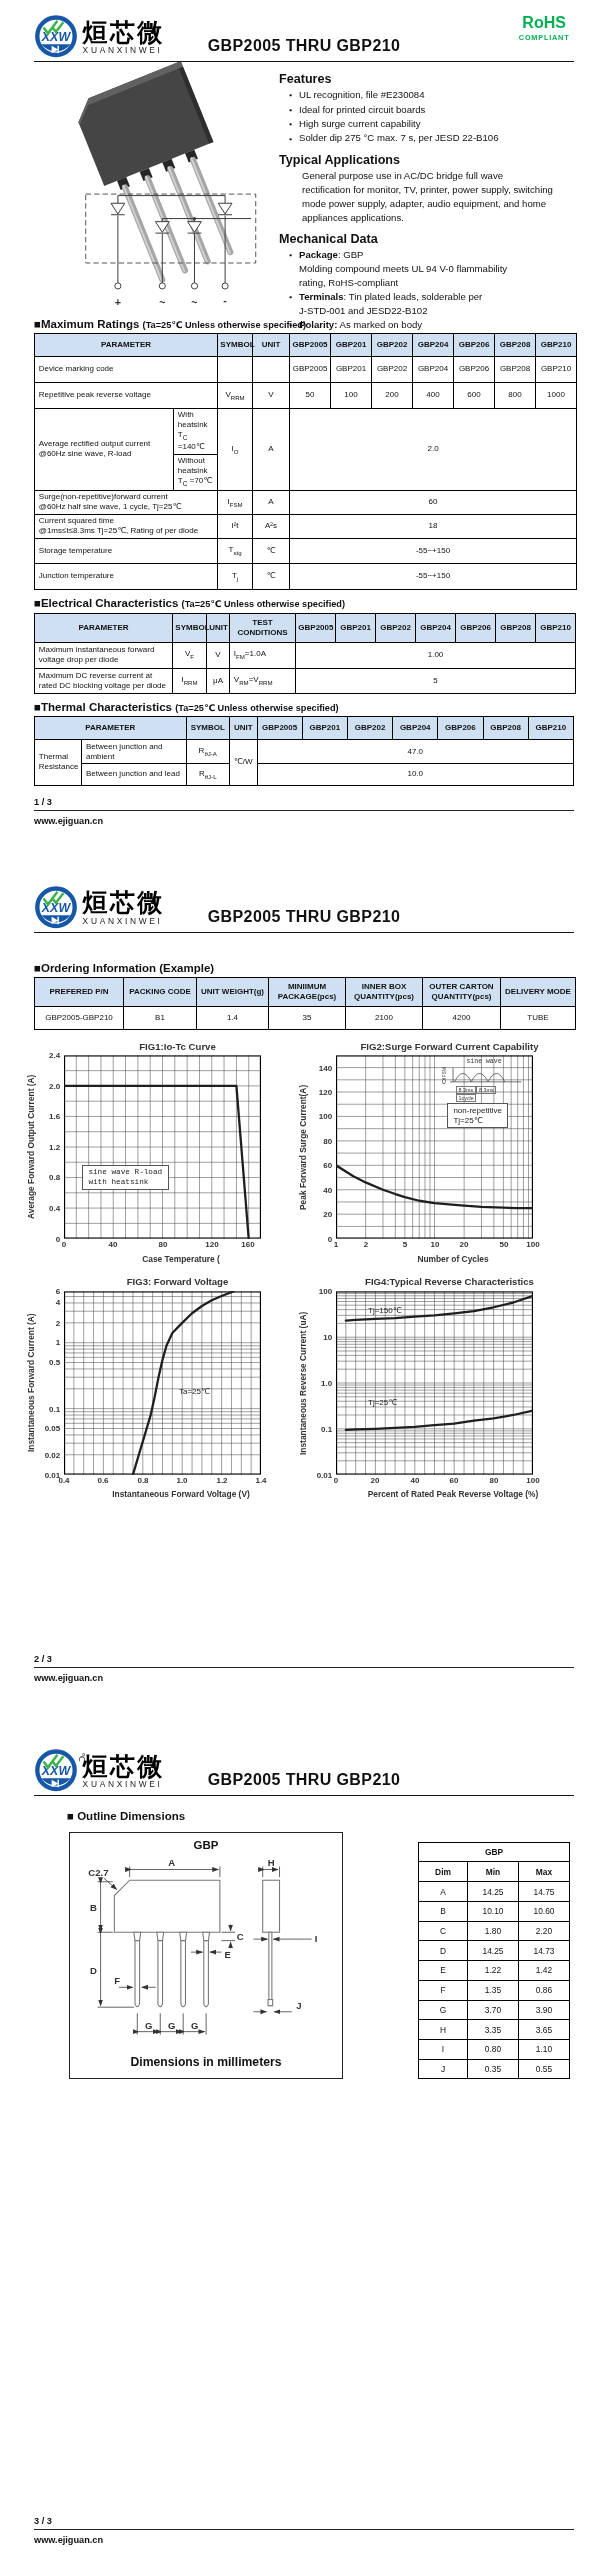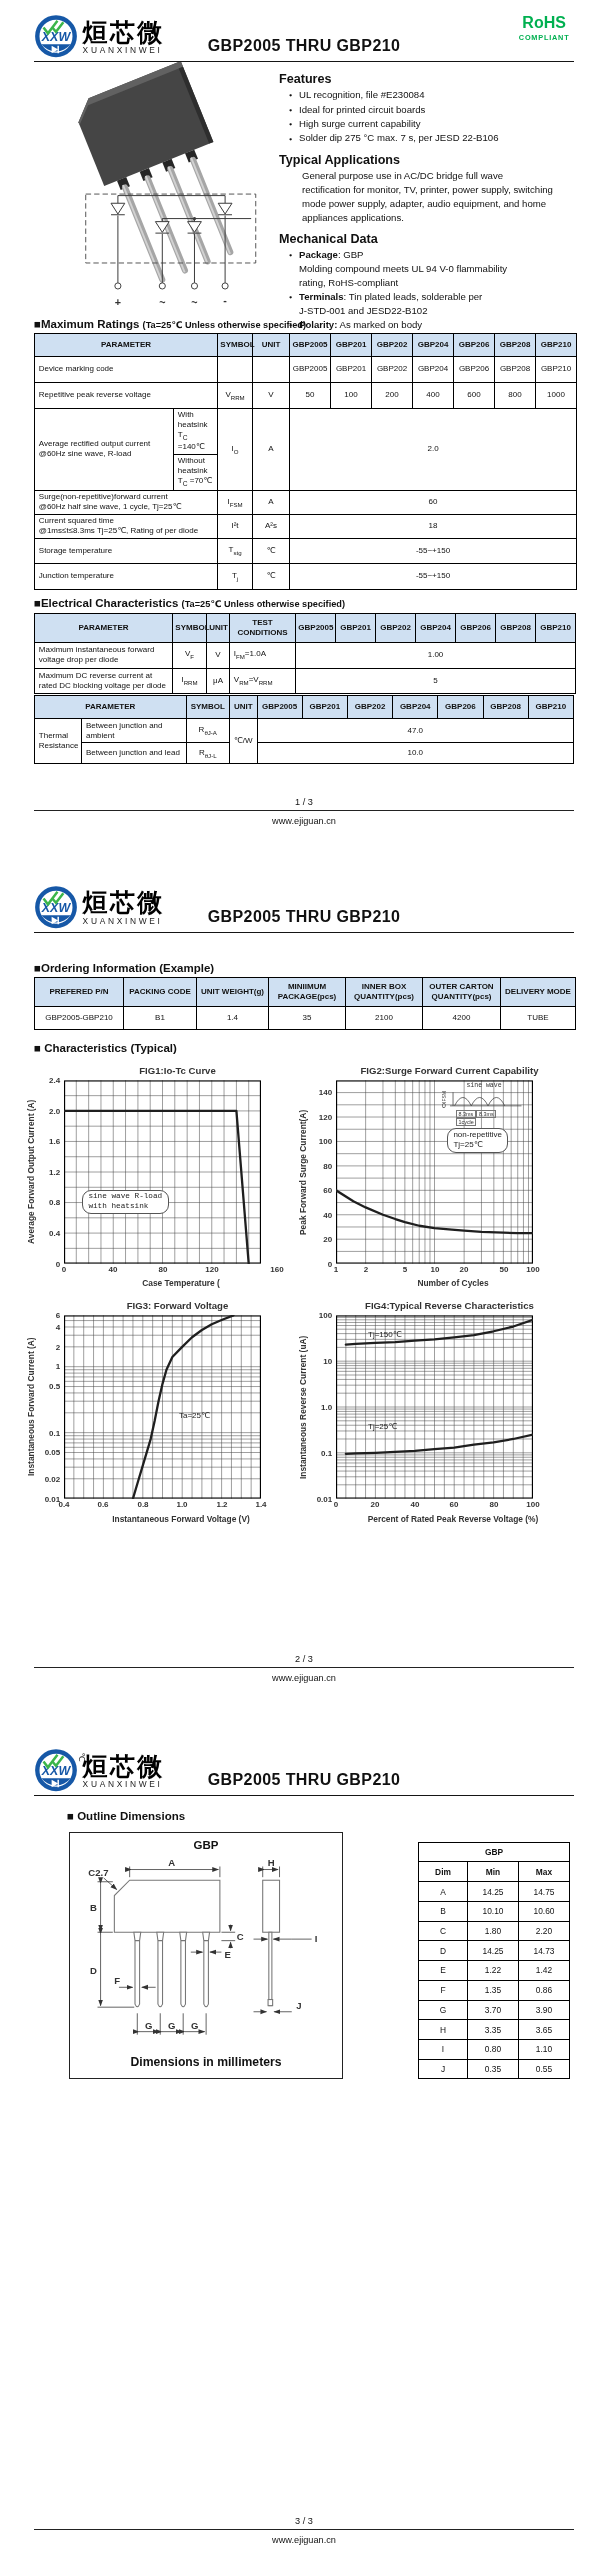--- a/index.html
+++ b/index.html
@@ -34,36 +34,36 @@
   
   .dt{border-collapse:collapse;margin:1.5px 34px;width:540px;table-layout:fixed;padding-left:48px;}
   .dt th,.dt td{border:0.8px solid #000;font-size:8px;text-align:center;padding:1.5px 2.3px;line-height:1.25;}
   .dt th{background:#cfe0f2;font-weight:bold;}
   .pl{text-align:left !important;padding-left:3.8px !important;}
   .sym sub,.tc sub{font-size:6.1px;}
   .ot{border-collapse:collapse;width:152px;table-layout:fixed;}
   .ot th,.ot td{border:0.8px solid #000;font-size:8.4px;text-align:center;padding:1.9px 1.5px;}
   .ot th{font-weight:bold;background:#fff;}
   
-  .pfoot{position:absolute;left:34px;right:34px;bottom:31px;text-align:center;font-size:9.2px;}
+  .pfoot{position:absolute;left:34px;right:34px;bottom:31px;text-align:left;font-size:9.2px;font-weight:bold;}
   .frule{border-top:1.5px solid #222;margin:2.3px 0 5.4px;}
   
   .figs{margin:10.7px 0 0 26px;}
   .figrow{display:flex;margin-bottom:12.2px;}
   .fig{width:272px;flex:none;}
   .fig-title{text-align:center;font-size:9.6px;font-weight:bold;color:#333;margin-bottom:3.8px;padding-left:31px;}
   .fig-body{display:flex;align-items:stretch;}
   .ylab{width:13px;flex:none;writing-mode:vertical-rl;transform:rotate(180deg);font-size:8.4px;font-weight:bold;text-align:center;height:184px;color:#333;}
   .yticks{position:relative;width:25px;flex:none;height:184px;}
   .yticks span{position:absolute;right:3.8px;transform:translateY(-50%);font-size:8px;font-weight:bold;color:#333;}
   .plotwrap{position:relative;width:197px;height:184px;flex:none;}
   .xticks{position:absolute;left:0;top:185px;width:197px;height:10.7px;}
   .xticks span{position:absolute;transform:translateX(-50%);font-size:8px;font-weight:bold;color:#333;}
   .xlab{text-align:center;font-size:8.4px;font-weight:bold;margin-top:14.5px;padding-left:38px;color:#333;}
-  .ann{position:absolute;font-size:8px;color:#222;white-space:pre-line;line-height:1.25;border-radius:9px;}
+  .ann{position:absolute;font-size:8px;color:#222;white-space:pre-line;line-height:1.25;}
   .ann.boxed{border:0.8px solid #555;background:#fff;padding:1.5px 5.4px;}
   .ann.mono{font-family:"Liberation Mono","DejaVu Sans Mono",monospace;font-size:7.7px;}
   .inset{position:absolute;left:103px;top:2.3px;width:90px;font-size:6.5px;color:#333;}
   .ins-sine{display:block;text-align:center;font-family:"Liberation Mono","DejaVu Sans Mono",monospace;}
   .ins-ifsm{position:absolute;left:-1.5px;top:12.2px;font-size:5px;transform:rotate(-90deg);}
   .ins-zero{position:absolute;left:3.1px;top:20px;font-size:6.9px;}
   .ins-row span{display:inline-block;border:0.8px solid #777;font-size:5.4px;padding:0 1.5px;margin-right:0.8px;}
   .ins-row{margin-left:17px;}
   .ins-cyc{display:inline-block;border:0.8px solid #777;font-size:5.4px;padding:0 1.5px;margin-left:17px;}
   
@@ -320,20 +320,21 @@
             <div>rated DC blocking voltage per diode</div>
           </td>
       <td class="sym"><span>I</span><sub>RRM</sub></td>
       <td>μA</td>
       <td class="pl tc"><span>V</span><sub>RM</sub><span>=V</span><sub>RRM</sub></td>
       <td colspan="7">5</td>
     </tr>
   </tbody>
     </table>
 
+  <div class="sec"><span>■</span><span>Thermal Characteristics</span>  <span class="cond">(Ta=25℃ Unless otherwise specified)</span></div>
   <table class="dt">
     <colgroup>
         <col style="width:47px">
         <col style="width:104px">
         <col style="width:43px">
         <col style="width:27.6px">
         <col span="7" style="width:45px">
       </colgroup>
     <tbody>
         <tr style="height:23px">
@@ -416,21 +417,20 @@
       <td>B1</td>
       <td>1.4</td>
       <td>35</td>
       <td>2100</td>
       <td>4200</td>
       <td>TUBE</td>
     </tr>
   </tbody>
     </table>
 
-  <div class="sec" style="margin-top:12.2px"><span>■</span> <span>Characteristics (Typical)</span></div>
 
   <div class="figs">
     <div class="figrow">
       <div class="fig">
         <div class="fig-title">FIG1:Io-Tc Curve</div>
         <div class="fig-body">
           <div class="ylab">Average Forward Output Current (A)</div>
           <div class="yticks">
               <span style="top: 184px;">0</span>
               <span style="top: 153px;">0.4</span>
@@ -473,21 +473,21 @@
                   <rect x="0.75" y="0.75" width="256.5" height="238.5" fill="none" stroke="#000" stroke-width="1.5"></rect>
                   <g fill="none" stroke="#1f1f1f" stroke-width="3" stroke-linejoin="round" stroke-linecap="round">
                     <polyline points="0.0,40.0 225.8,40.0 241.9,240.0"></polyline>
                   </g>
                 </svg></div>
               <div class="xticks">
                 <span style="left: 0px;">0</span>
                 <span style="left: 49px;">40</span>
                 <span style="left: 99px;">80</span>
                 <span style="left: 148px;">120</span>
-                <span style="left: 213px;">160</span>
+                <span style="left: 184px;">160</span>
               </div>
               <div class="ann boxed mono" style="left: 18px; top: 110px;">sine wave R-load
 with heatsink</div>
             </div>
         </div>
         <div class="xlab">Case Temperature (</div>
       </div>
       <div class="fig">
         <div class="fig-title">FIG2:Surge Forward Current Capability</div>
         <div class="fig-body">

